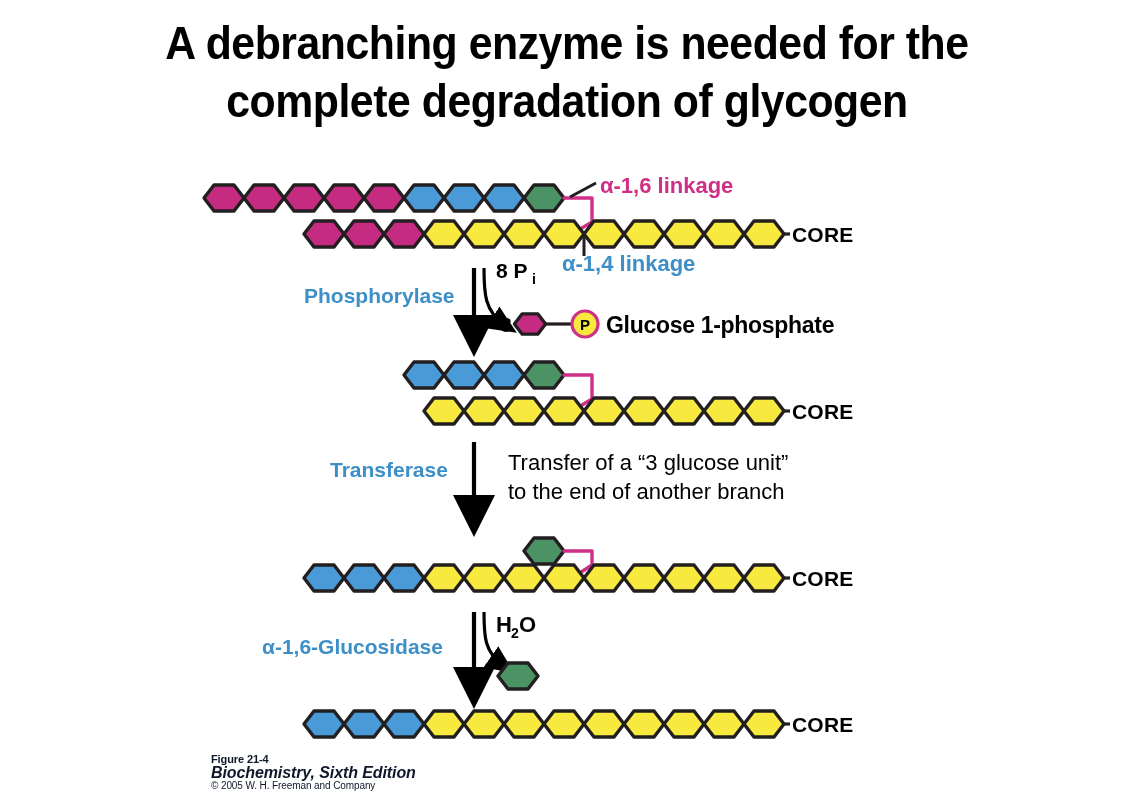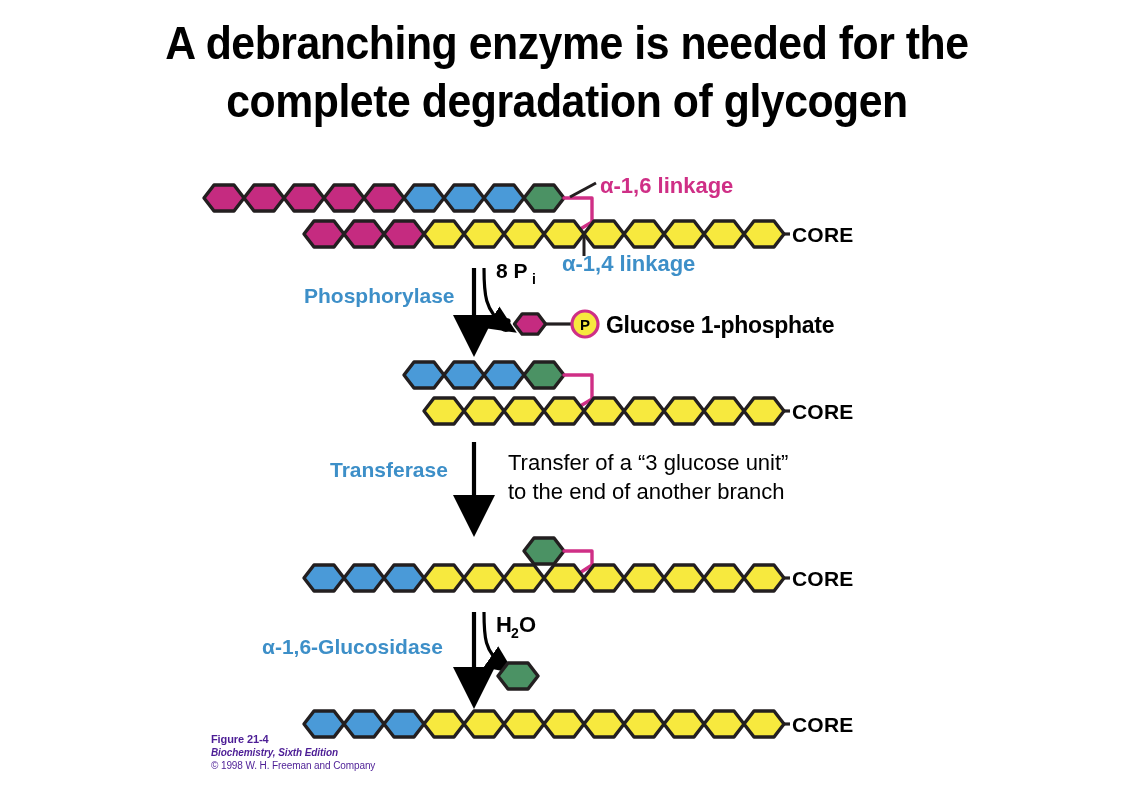--- a/index.html
+++ b/index.html
@@ -24,26 +24,26 @@
     color:#000000;
     transform:scaleX(0.93);
     transform-origin:center top;
   }
 
   
   #diagram{position:absolute;left:0;top:0;width:1134px;height:800px;}
 
   
   .caption{
-    position:absolute;left:211px;top:732px;
-    color:#4c1d95;
+    position:absolute;left:211px;top:752px;
+    color:#0f172a;
     font-family:"Liberation Sans",sans-serif;
   }
   .cap-fig{font-size:11px;font-weight:bold;line-height:14px;letter-spacing:-0.1px;}
-  .cap-book{font-size:10px;font-weight:bold;font-style:italic;line-height:13px;letter-spacing:-0.1px;}
+  .cap-book{font-size:16px;font-weight:bold;font-style:italic;line-height:13px;letter-spacing:-0.1px;}
   .cap-copy{font-size:10px;font-weight:normal;line-height:13px;letter-spacing:-0.1px;}
 
   
   .t-core{font-family:"Liberation Sans",sans-serif;font-weight:bold;font-size:21px;fill:#000;letter-spacing:0.2px;}
   .t-link-16{font-family:"Liberation Sans",sans-serif;font-weight:bold;font-size:22px;fill:#cf2f86;}
   .t-link-14{font-family:"Liberation Sans",sans-serif;font-weight:bold;font-size:22px;fill:#3d8fc8;}
   .t-enzyme{font-family:"Liberation Sans",sans-serif;font-weight:bold;font-size:21px;fill:#3d8fc8;}
   .t-stoich{font-family:"Liberation Sans",sans-serif;font-weight:bold;font-size:21px;fill:#000;}
   .t-sub{font-family:"Liberation Sans",sans-serif;font-weight:bold;font-size:14px;fill:#000;}
   .t-g1p{font-family:"Liberation Sans",sans-serif;font-weight:bold;font-size:23px;fill:#000;letter-spacing:-0.3px;}
@@ -284,16 +284,16 @@
         <use href="#hex" x="724" y="724" fill="#f7e93e"></use>
         <use href="#hex" x="764" y="724" fill="#f7e93e"></use>
       </g>
       <text class="t-core" x="792" y="732">CORE</text>
     </g>
   </svg>
 
   <div class="caption">
     <div class="cap-fig">Figure 21-4</div>
     <div class="cap-book">Biochemistry, Sixth Edition</div>
-    <div class="cap-copy">© 1998 W. H. Freeman and Company</div>
+    <div class="cap-copy">© 2005 W. H. Freeman and Company</div>
   </div>
 
 </div>
 
 </body></html>

